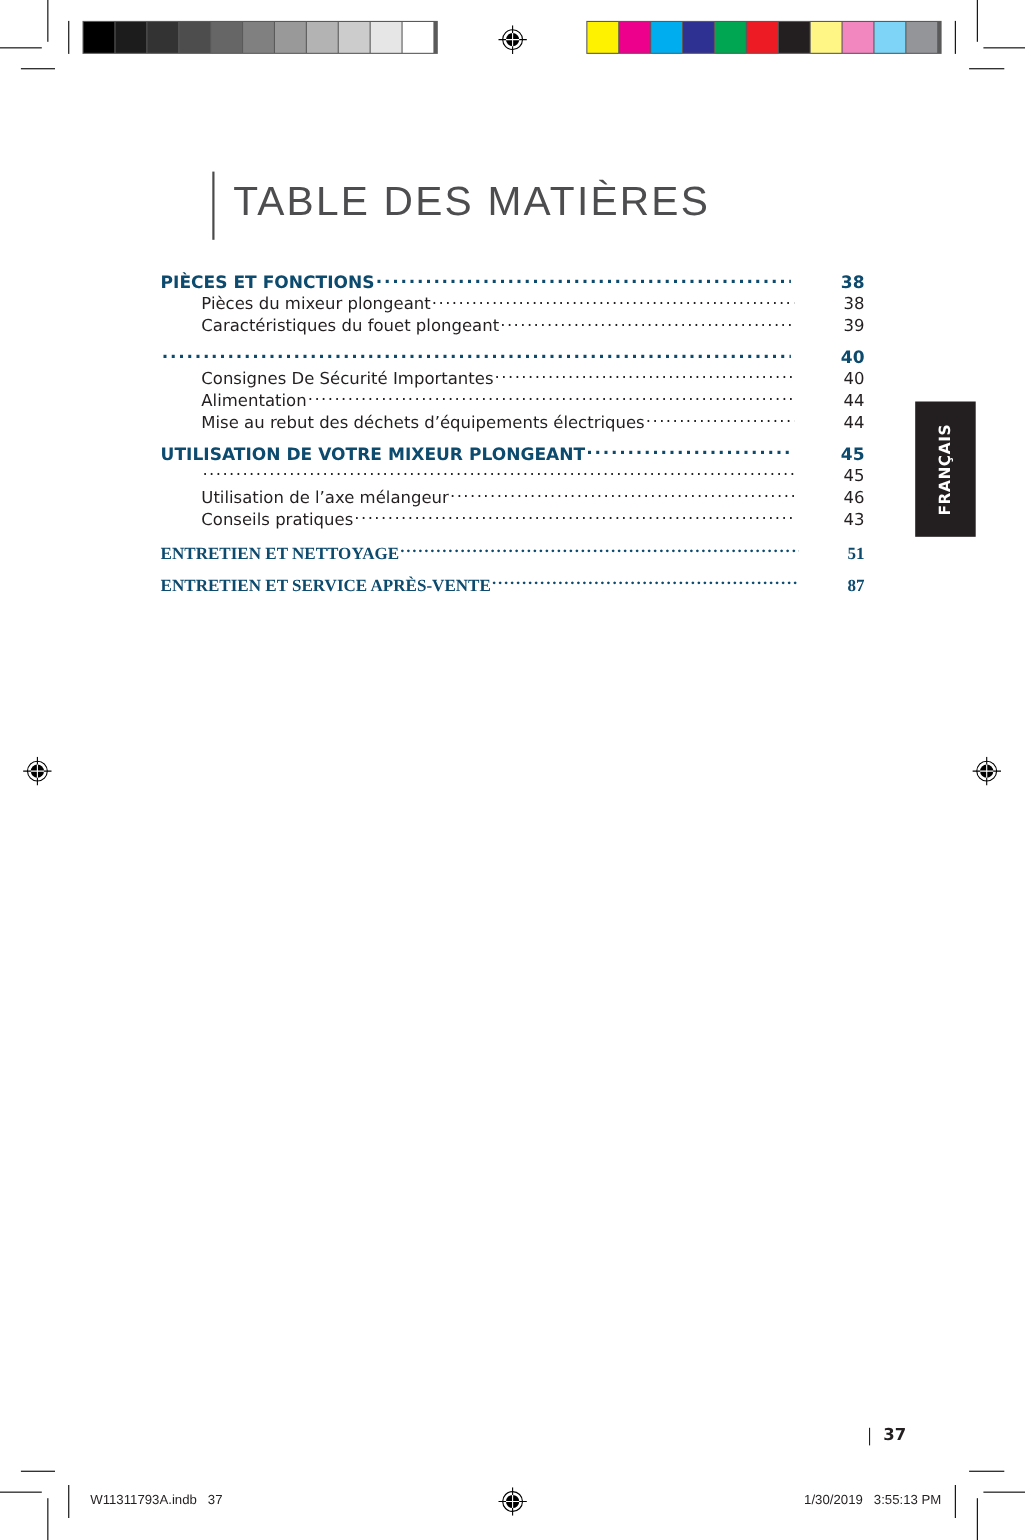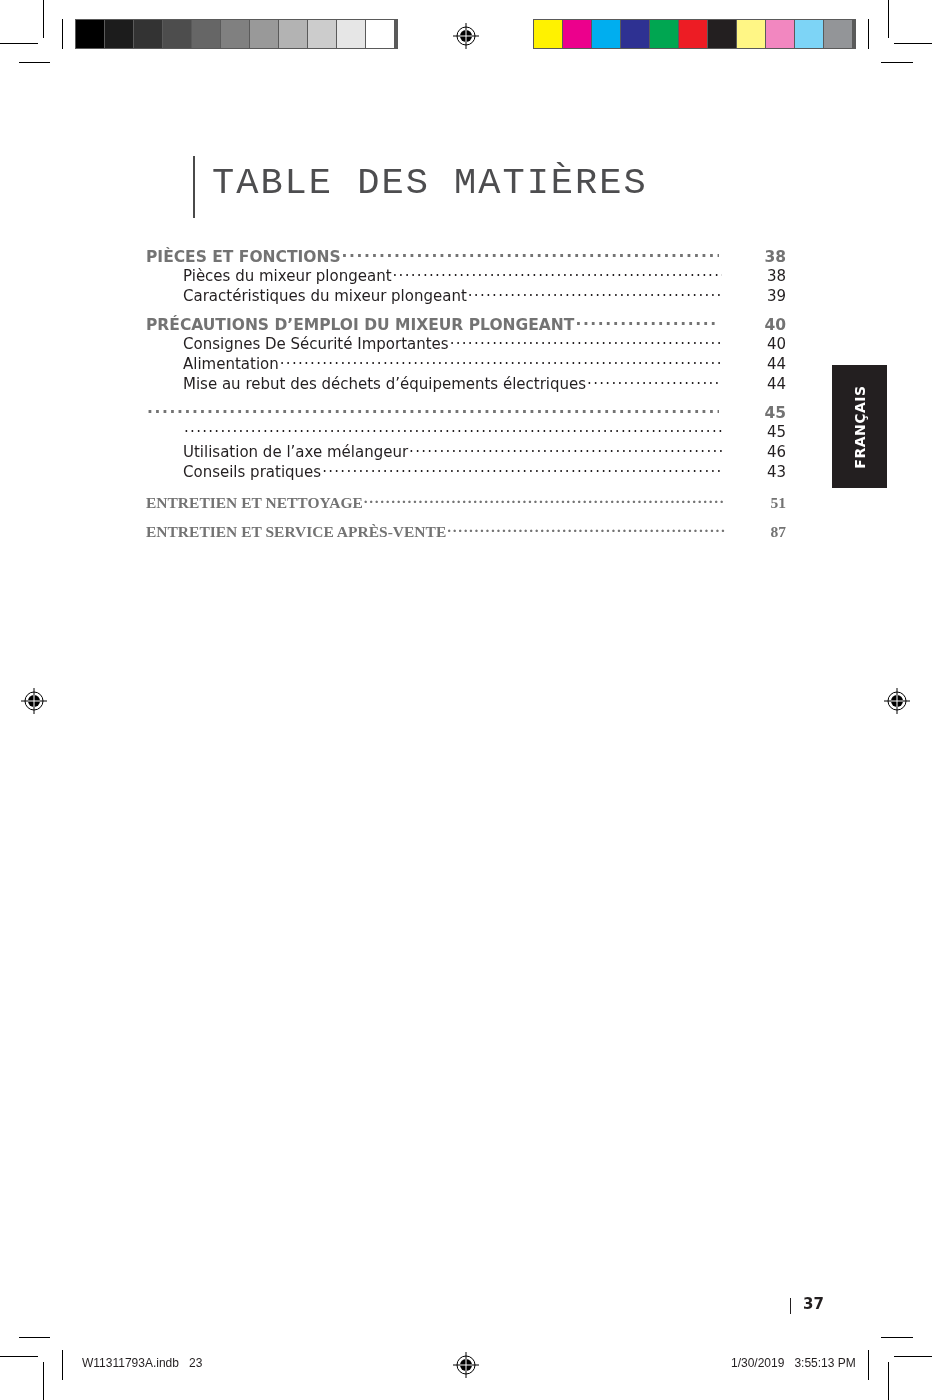--- a/index.html
+++ b/index.html
@@ -47,21 +47,21 @@
       left: 193px;
       top: 156px;
       width: 2px;
       height: 62px;
       background: #4a4a4a;
     }
     .title {
       position: absolute;
       left: 212px;
       top: 162px;
-      font-family: Liberation Mono, monospace;
+      font-family: Liberation Sans, sans-serif;
       font-weight: 300;
       font-size: 37px;
       letter-spacing: 2px;
       color: #4d4d4f;
       white-space: nowrap;
     }
     
     .toc {
       position: absolute;
       left: 146px;
@@ -88,21 +88,21 @@
       left: 0;
       bottom: 0;
       letter-spacing: 1.3px;
     }
     .toc-row .page { flex: 0 0 auto; margin-left: 44px; }
     .toc-row.heading {
       font-size: 15.5px;
       font-weight: bold;
       line-height: 20px;
       height: 20px;
-      color: #737373;
+      color: #0c4a6e;
       margin-top: 8px;
     }
     .toc-row.heading:first-child { margin-top: 0; }
     .toc-row.sub {
       font-size: 15px;
       font-weight: normal;
       line-height: 20px;
       height: 20px;
       padding-left: 37px;
       color: #231f20;
@@ -249,47 +249,47 @@
     <span class="label">PIÈCES ET FONCTIONS</span>
     <span class="leader"></span>
     <span class="page">38</span>
   </div>
   <div class="toc-row sub">
     <span class="label">Pièces du mixeur plongeant</span>
     <span class="leader"></span>
     <span class="page">38</span>
   </div>
   <div class="toc-row sub">
-    <span class="label">Caractéristiques du mixeur plongeant</span>
+    <span class="label">Caractéristiques du fouet plongeant</span>
     <span class="leader"></span>
     <span class="page">39</span>
   </div>
 
   <div class="toc-row heading">
-    <span class="label">PRÉCAUTIONS D’EMPLOI DU MIXEUR PLONGEANT</span>
     <span class="leader"></span>
     <span class="page">40</span>
   </div>
   <div class="toc-row sub">
     <span class="label">Consignes De Sécurité Importantes</span>
     <span class="leader"></span>
     <span class="page">40</span>
   </div>
   <div class="toc-row sub">
     <span class="label">Alimentation</span>
     <span class="leader"></span>
     <span class="page">44</span>
   </div>
   <div class="toc-row sub">
     <span class="label">Mise au rebut des déchets d’équipements électriques</span>
     <span class="leader"></span>
     <span class="page">44</span>
   </div>
 
   <div class="toc-row heading">
+    <span class="label">UTILISATION DE VOTRE MIXEUR PLONGEANT</span>
     <span class="leader"></span>
     <span class="page">45</span>
   </div>
   <div class="toc-row sub">
     <span class="leader"></span>
     <span class="page">45</span>
   </div>
   <div class="toc-row sub">
     <span class="label">Utilisation de l’axe mélangeur</span>
     <span class="leader"></span>
@@ -314,14 +314,14 @@
   </div>
 </div>
 
 <div class="lang-tab">
   <span>FRANÇAIS</span>
 </div>
 
 <div class="pagenum-bar"></div>
 <div class="pagenum">37</div>
 
-<div class="slug" style="left:82px; white-space:pre;">W11311793A.indb   23</div>
+<div class="slug" style="left:82px; white-space:pre;">W11311793A.indb   37</div>
 <div class="slug" style="left:731px; white-space:pre;">1/30/2019   3:55:13 PM</div>
 
 </body></html>

